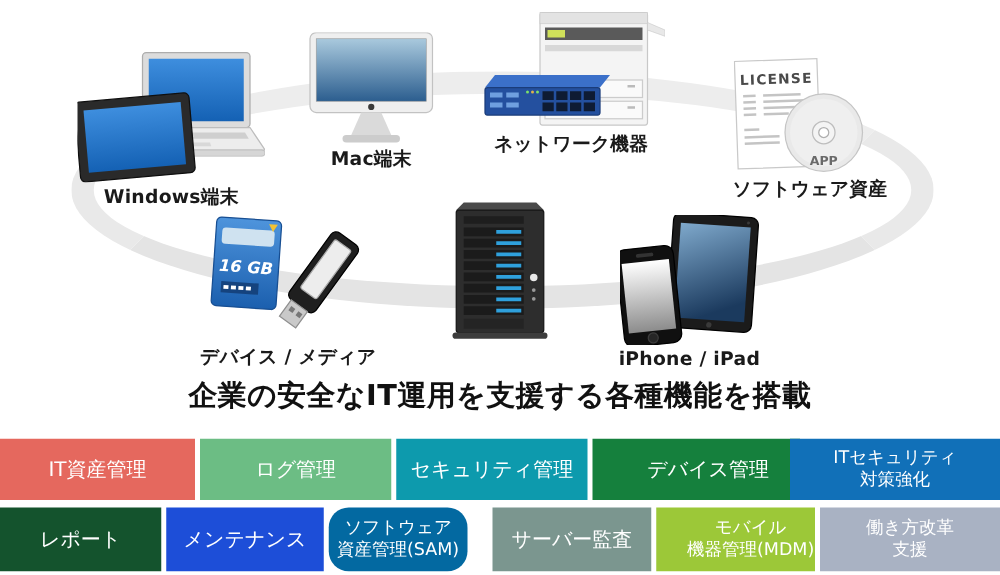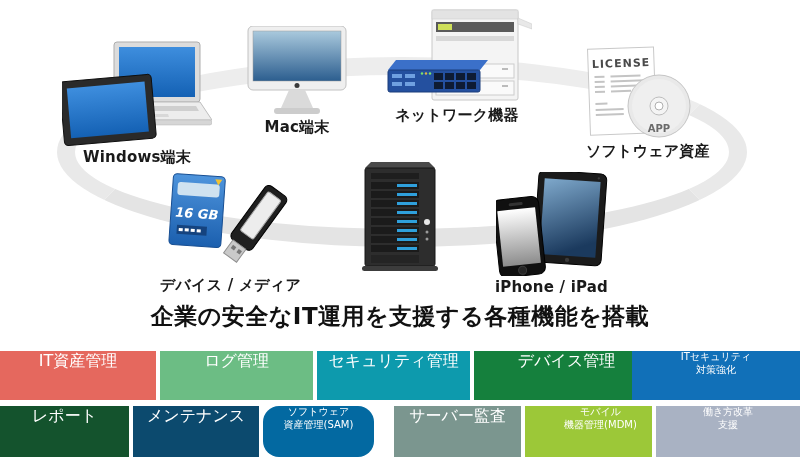--- a/index.html
+++ b/index.html
@@ -22,27 +22,27 @@
     white-space:nowrap; letter-spacing:0.2px;
   }
   svg text { font-family:"DejaVu Sans", sans-serif; }
   
   .headline {
     position:absolute; top:301px; left:0; width:800px; text-align:center;
     font-size:23px; font-weight:bold; color:#111; z-index:2; letter-spacing:0.5px;
   }
   
   .fbox {
-    position:absolute; display:flex; align-items:flex-start; justify-content:center;
+    position:absolute; display:flex; align-items:center; justify-content:center;
     color:#fff; text-align:center; z-index:2;
   }
   .frow1 .fbox { top:351px; height:49px; }
   .frow2 .fbox { top:406px; height:51px; }
   .fbox-label { font-size:16px; line-height:1.25; white-space:pre-line; }
-  .fbox.small .fbox-label { font-size:10px; }
+  .fbox.small .fbox-label { font-size:14px; }
 </style>
 </head>
 <body>
 
 <div class="canvas">
 
   <div class="ring"></div>
 
   <div class="device" style="left:52px; top:40px; width:170px;">
     <svg width="150" height="106" viewBox="0 0 150 106">
@@ -257,21 +257,21 @@
     <div class="fbox small" style="left: 632px; width: 168px; background-color: rgb(17, 112, 184);">
       <span class="fbox-label">ITセキュリティ
 対策強化</span>
     </div>
   </div>
 
   <div class="frow2">
     <div class="fbox" style="left: 0px; width: 129px; background-color: #14532d;">
       <span class="fbox-label">レポート</span>
     </div>
-    <div class="fbox" style="left: 133px; width: 126px; background-color: #0c4a6e;">
+    <div class="fbox" style="left: 133px; width: 126px; background-color: #1d4ed8;">
       <span class="fbox-label">メンテナンス</span>
     </div>
     <div class="fbox small" style="left: 263px; width: 111px; background-color: #0369a1; border-radius: 16px;">
       <span class="fbox-label">ソフトウェア
 資産管理(SAM)</span>
     </div>
     <div class="fbox" style="left: 394px; width: 127px; background-color: rgb(123, 150, 143);">
       <span class="fbox-label">サーバー監査</span>
     </div>
     <div class="fbox small" style="left: 525px; width: 127px; background-color: rgb(156, 200, 56); padding-left: 24px;">

